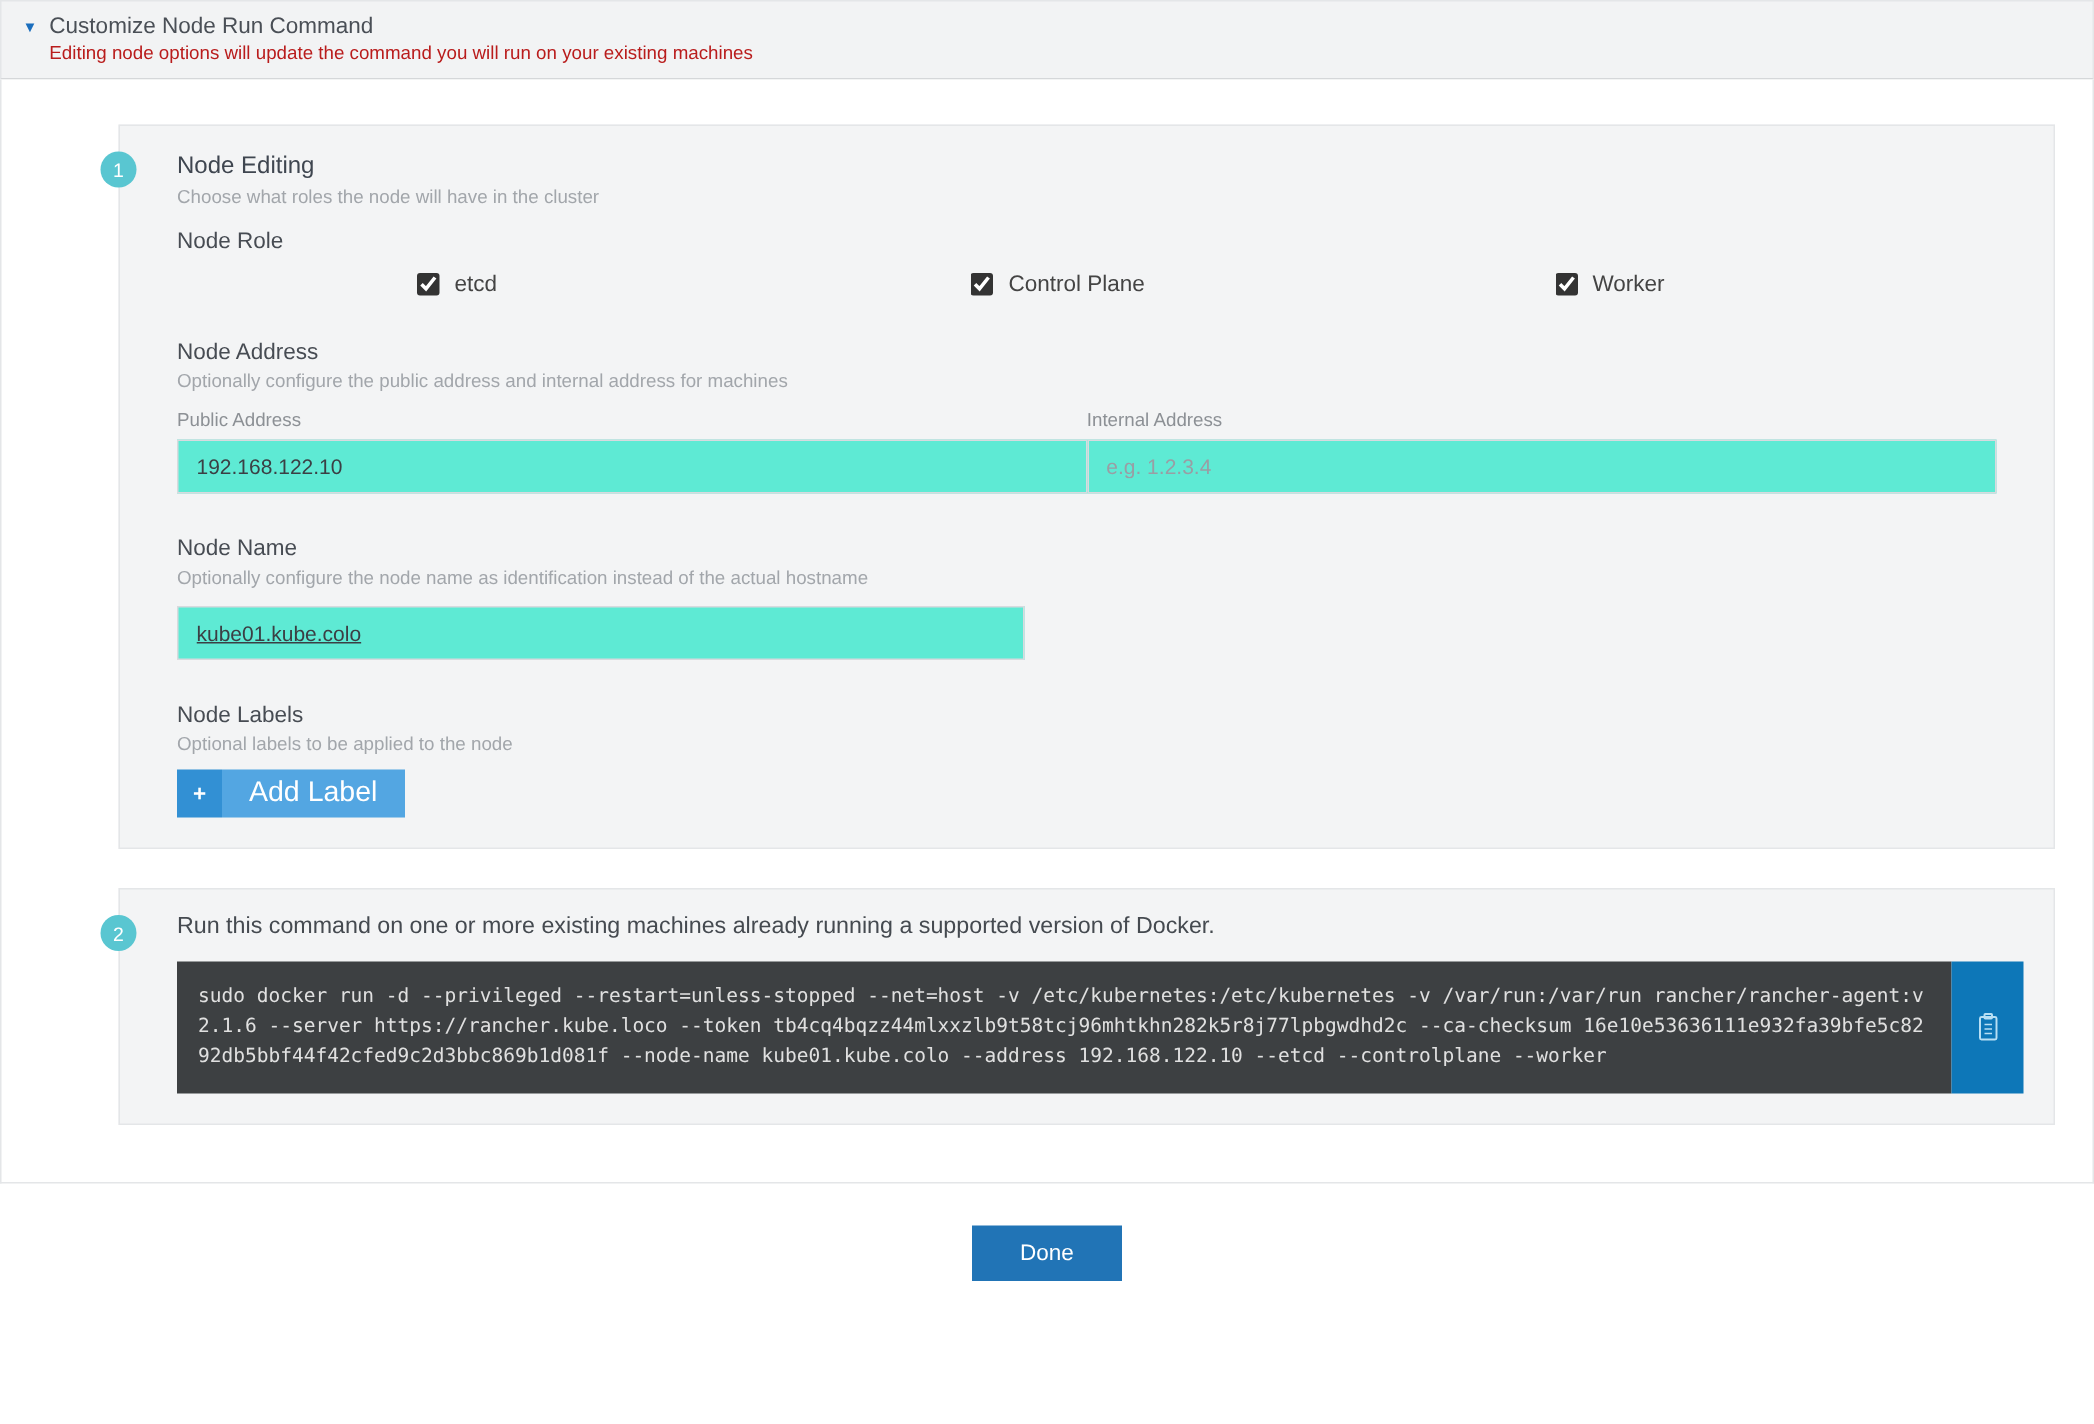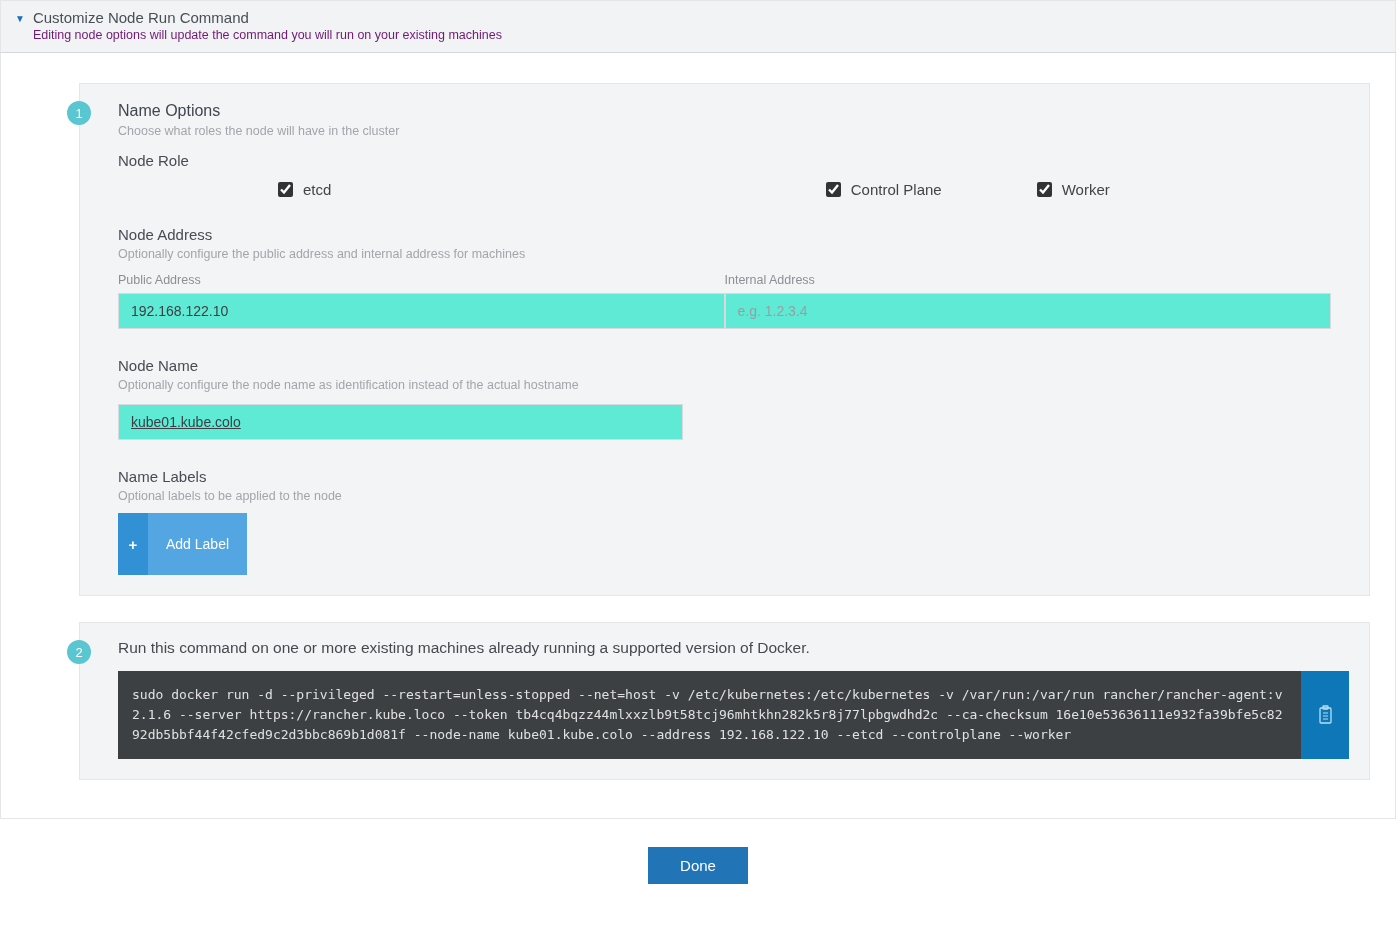--- a/index.html
+++ b/index.html
@@ -24,21 +24,21 @@
       font-size: 10px;
       margin-top: 4px;
       cursor: pointer;
     }
     .header-title {
       color: #4a4f56;
       font-size: 15px;
       font-weight: 400;
     }
     .header-subtitle {
-      color: #701a75;
+      color: #b91c1c;
       font-size: 12.5px;
       margin-top: 2px;
     }
     .main-panel {
       border: 1px solid #e4e6e8;
       border-top: none;
       background: #fff;
       padding: 30px 18px 38px 18px;
       margin-bottom: 28px;
     }
@@ -93,21 +93,21 @@
       margin-bottom: 28px;
     }
     .role-item {
       flex: 1;
       display: flex;
       align-items: center;
       justify-content: flex-start;
       gap: 10px;
       padding-left: 160px;
     }
-    .role-item:nth-child(2){ padding-left: 75px; justify-content: flex-end; }
+    .role-item:nth-child(2){ padding-left: 75px; }
     .role-item:nth-child(3){ padding-left: 95px; }
     .chk {
       width: 15px; height: 15px;
       cursor: pointer;
       accent-color: #333;
     }
     .role-label { color: #444; font-size: 15px; }
     .addr-row {
       display: flex;
       gap: 0;
@@ -146,22 +146,22 @@
       width: 30px;
       display: flex;
       align-items: center;
       justify-content: center;
       font-size: 15px;
       font-weight: bold;
     }
     .add-label-text {
       background: #53a6e2;
       color: #fff;
-      padding: 23px 18px;
-      font-size: 14px;
+      padding: 5px 18px;
+      font-size: 19px;
     }
     .step2-title {
       color: #454a50;
       font-size: 15.5px;
       font-weight: 400;
       margin-top: 2px;
       margin-bottom: 14px;
     }
     .cmd-wrap {
       display: flex;
@@ -211,21 +211,21 @@
     <div class="header-subtitle">Editing node options will update the command you will run on your existing machines</div>
   </div>
 </div>
 
 <div class="main-panel">
 
   <div class="step">
     <div class="step-badge">1</div>
     <div class="step-body">
 
-      <div class="section-title">Name Options</div>
+      <div class="section-title">Node Editing</div>
       <div class="section-subtitle">Choose what roles the node will have in the cluster</div>
 
       <div class="field-heading">Node Role</div>
       <div class="role-row">
         <label class="role-item">
           <input type="checkbox" class="chk" checked="" style="">
           <span class="role-label">etcd</span>
         </label>
         <label class="role-item">
           <input type="checkbox" class="chk" checked="" style="">
@@ -247,21 +247,21 @@
         <div class="addr-col">
           <span class="input-label">Internal Address</span>
           <input type="text" class="text-input" placeholder="e.g. 1.2.3.4" style="">
         </div>
       </div>
 
       <div class="field-heading" style="margin-top:28px;">Node Name</div>
       <div class="section-subtitle">Optionally configure the node name as identification instead of the actual hostname</div>
       <input type="text" class="text-input name-input" value="kube01.kube.colo" style="">
 
-      <div class="field-heading" style="margin-top:28px;">Name Labels</div>
+      <div class="field-heading" style="margin-top:28px;">Node Labels</div>
       <div class="section-subtitle" style="margin-bottom:4px;">Optional labels to be applied to the node</div>
       <button class="add-label-btn">
         <span class="add-label-icon">+</span>
         <span class="add-label-text">Add Label</span>
       </button>
 
     </div>
   </div>
 
   <div class="step" style="margin-bottom:0;">

